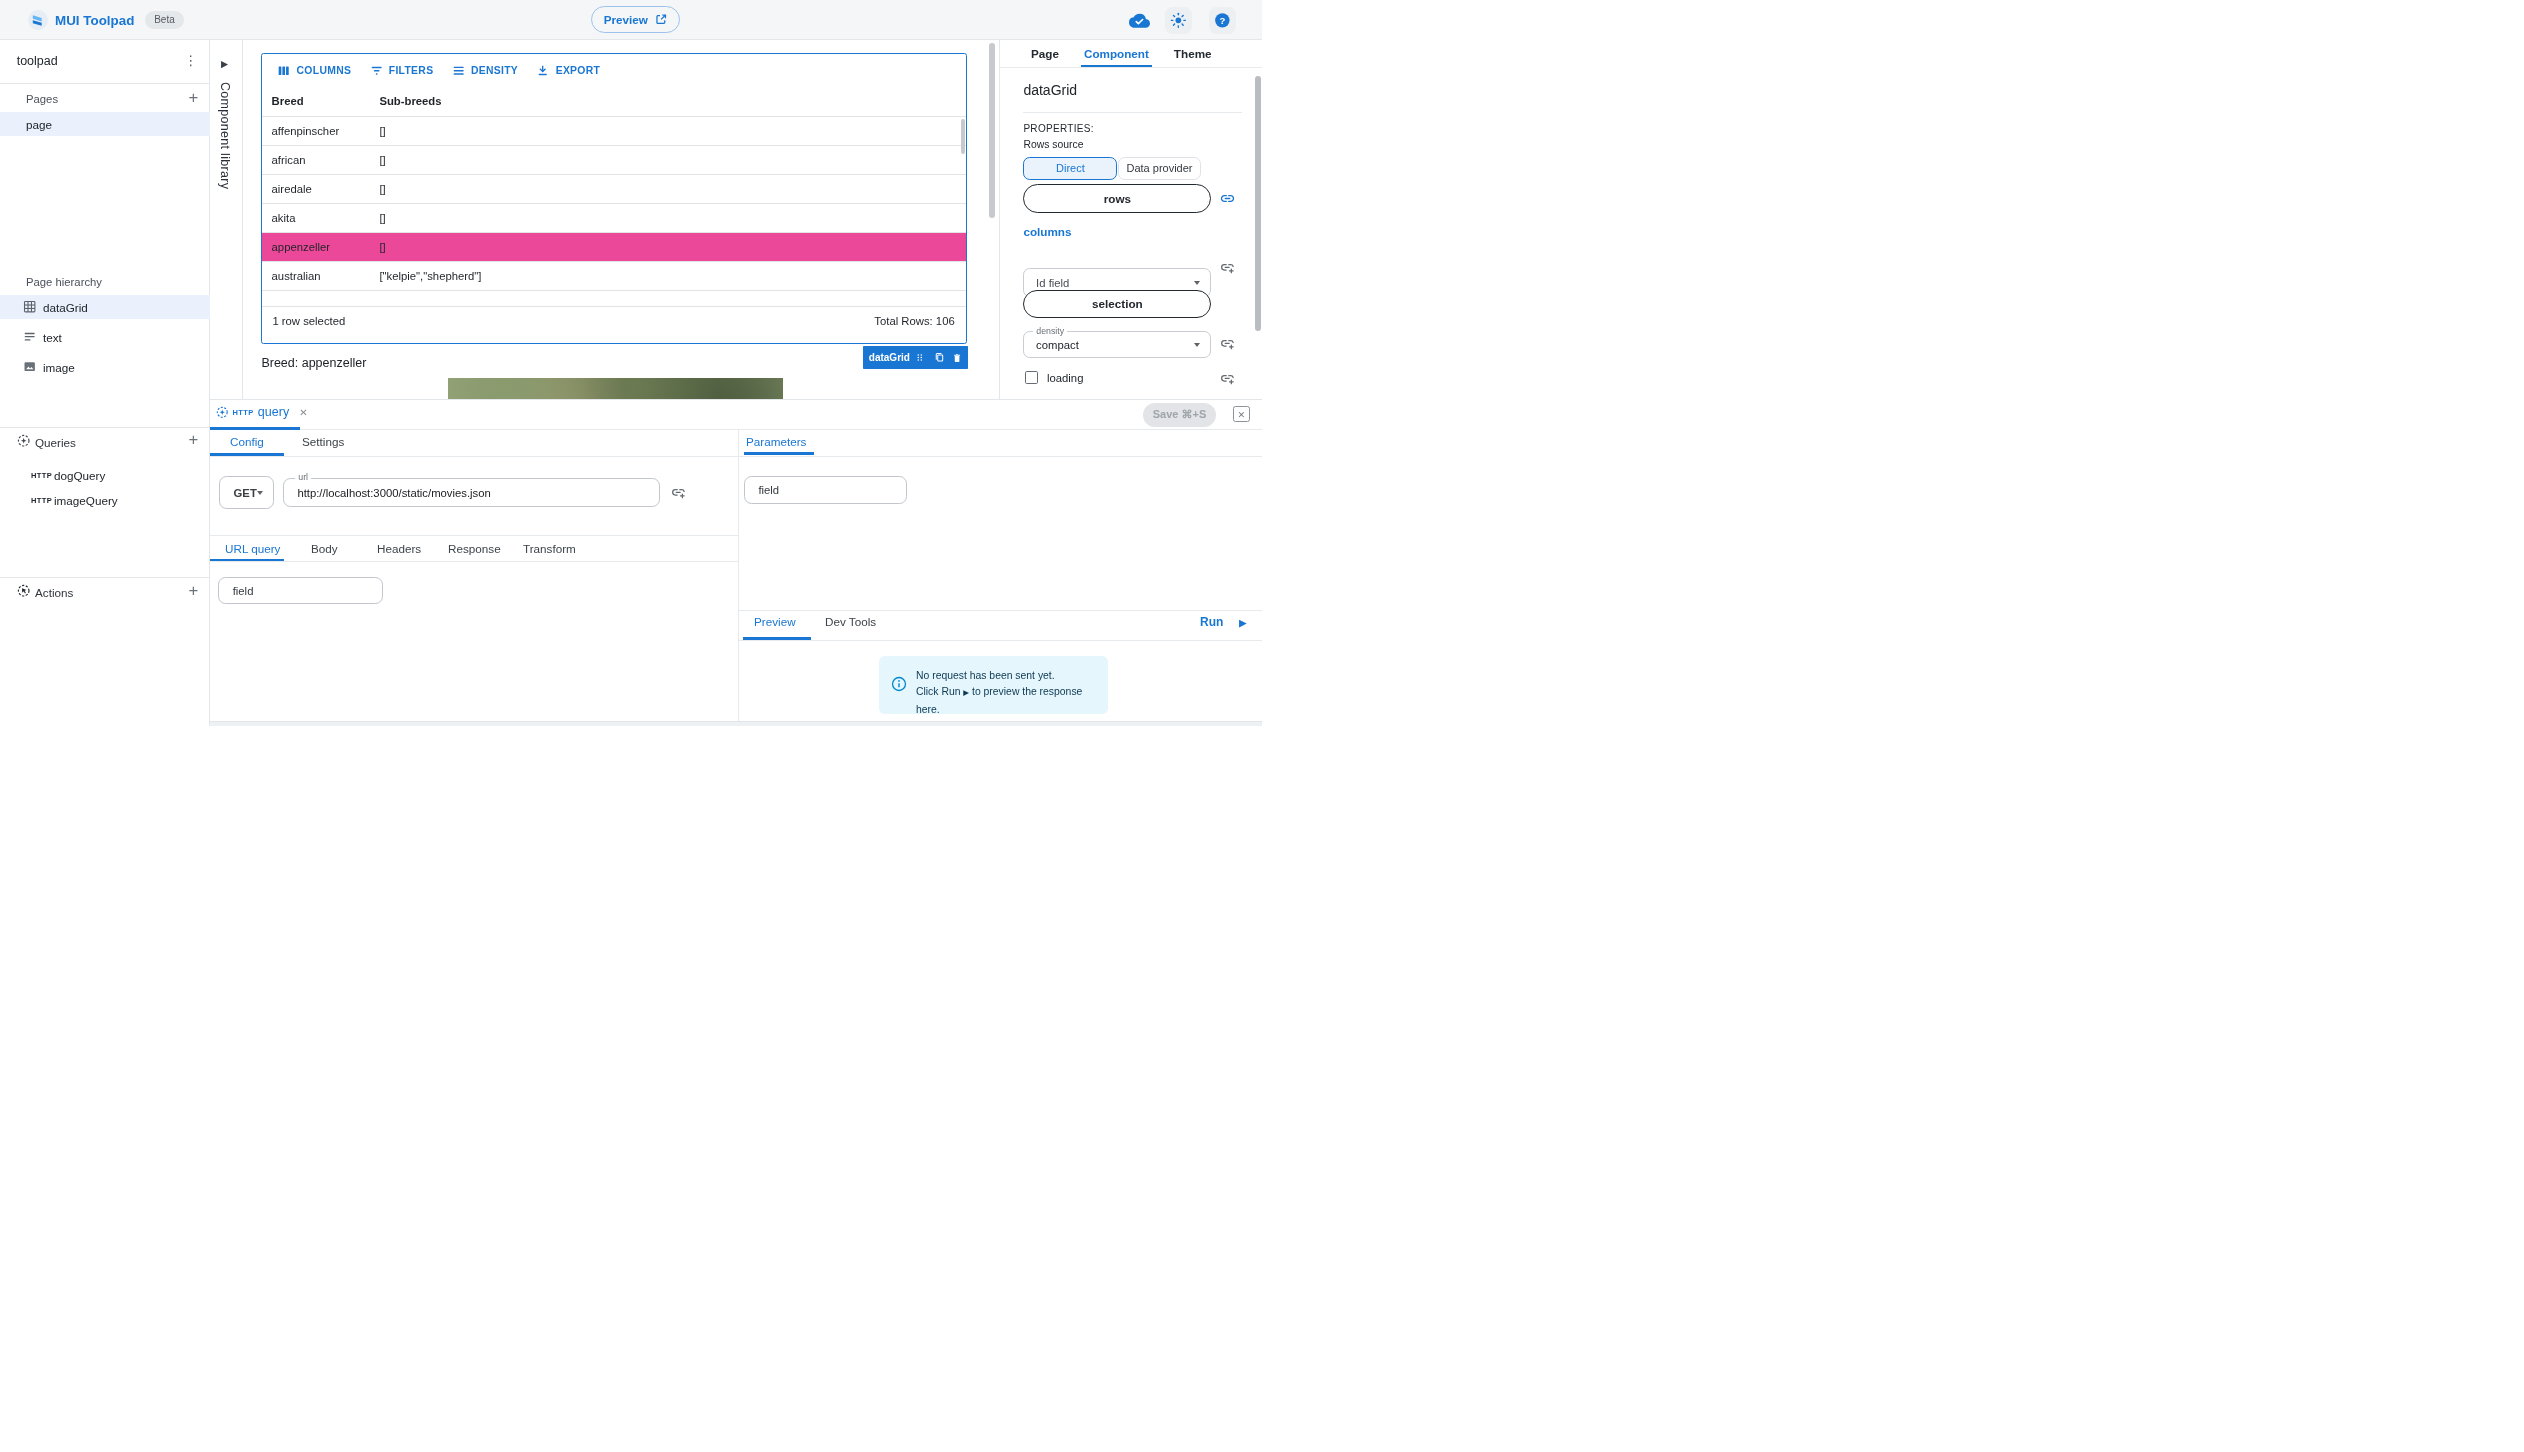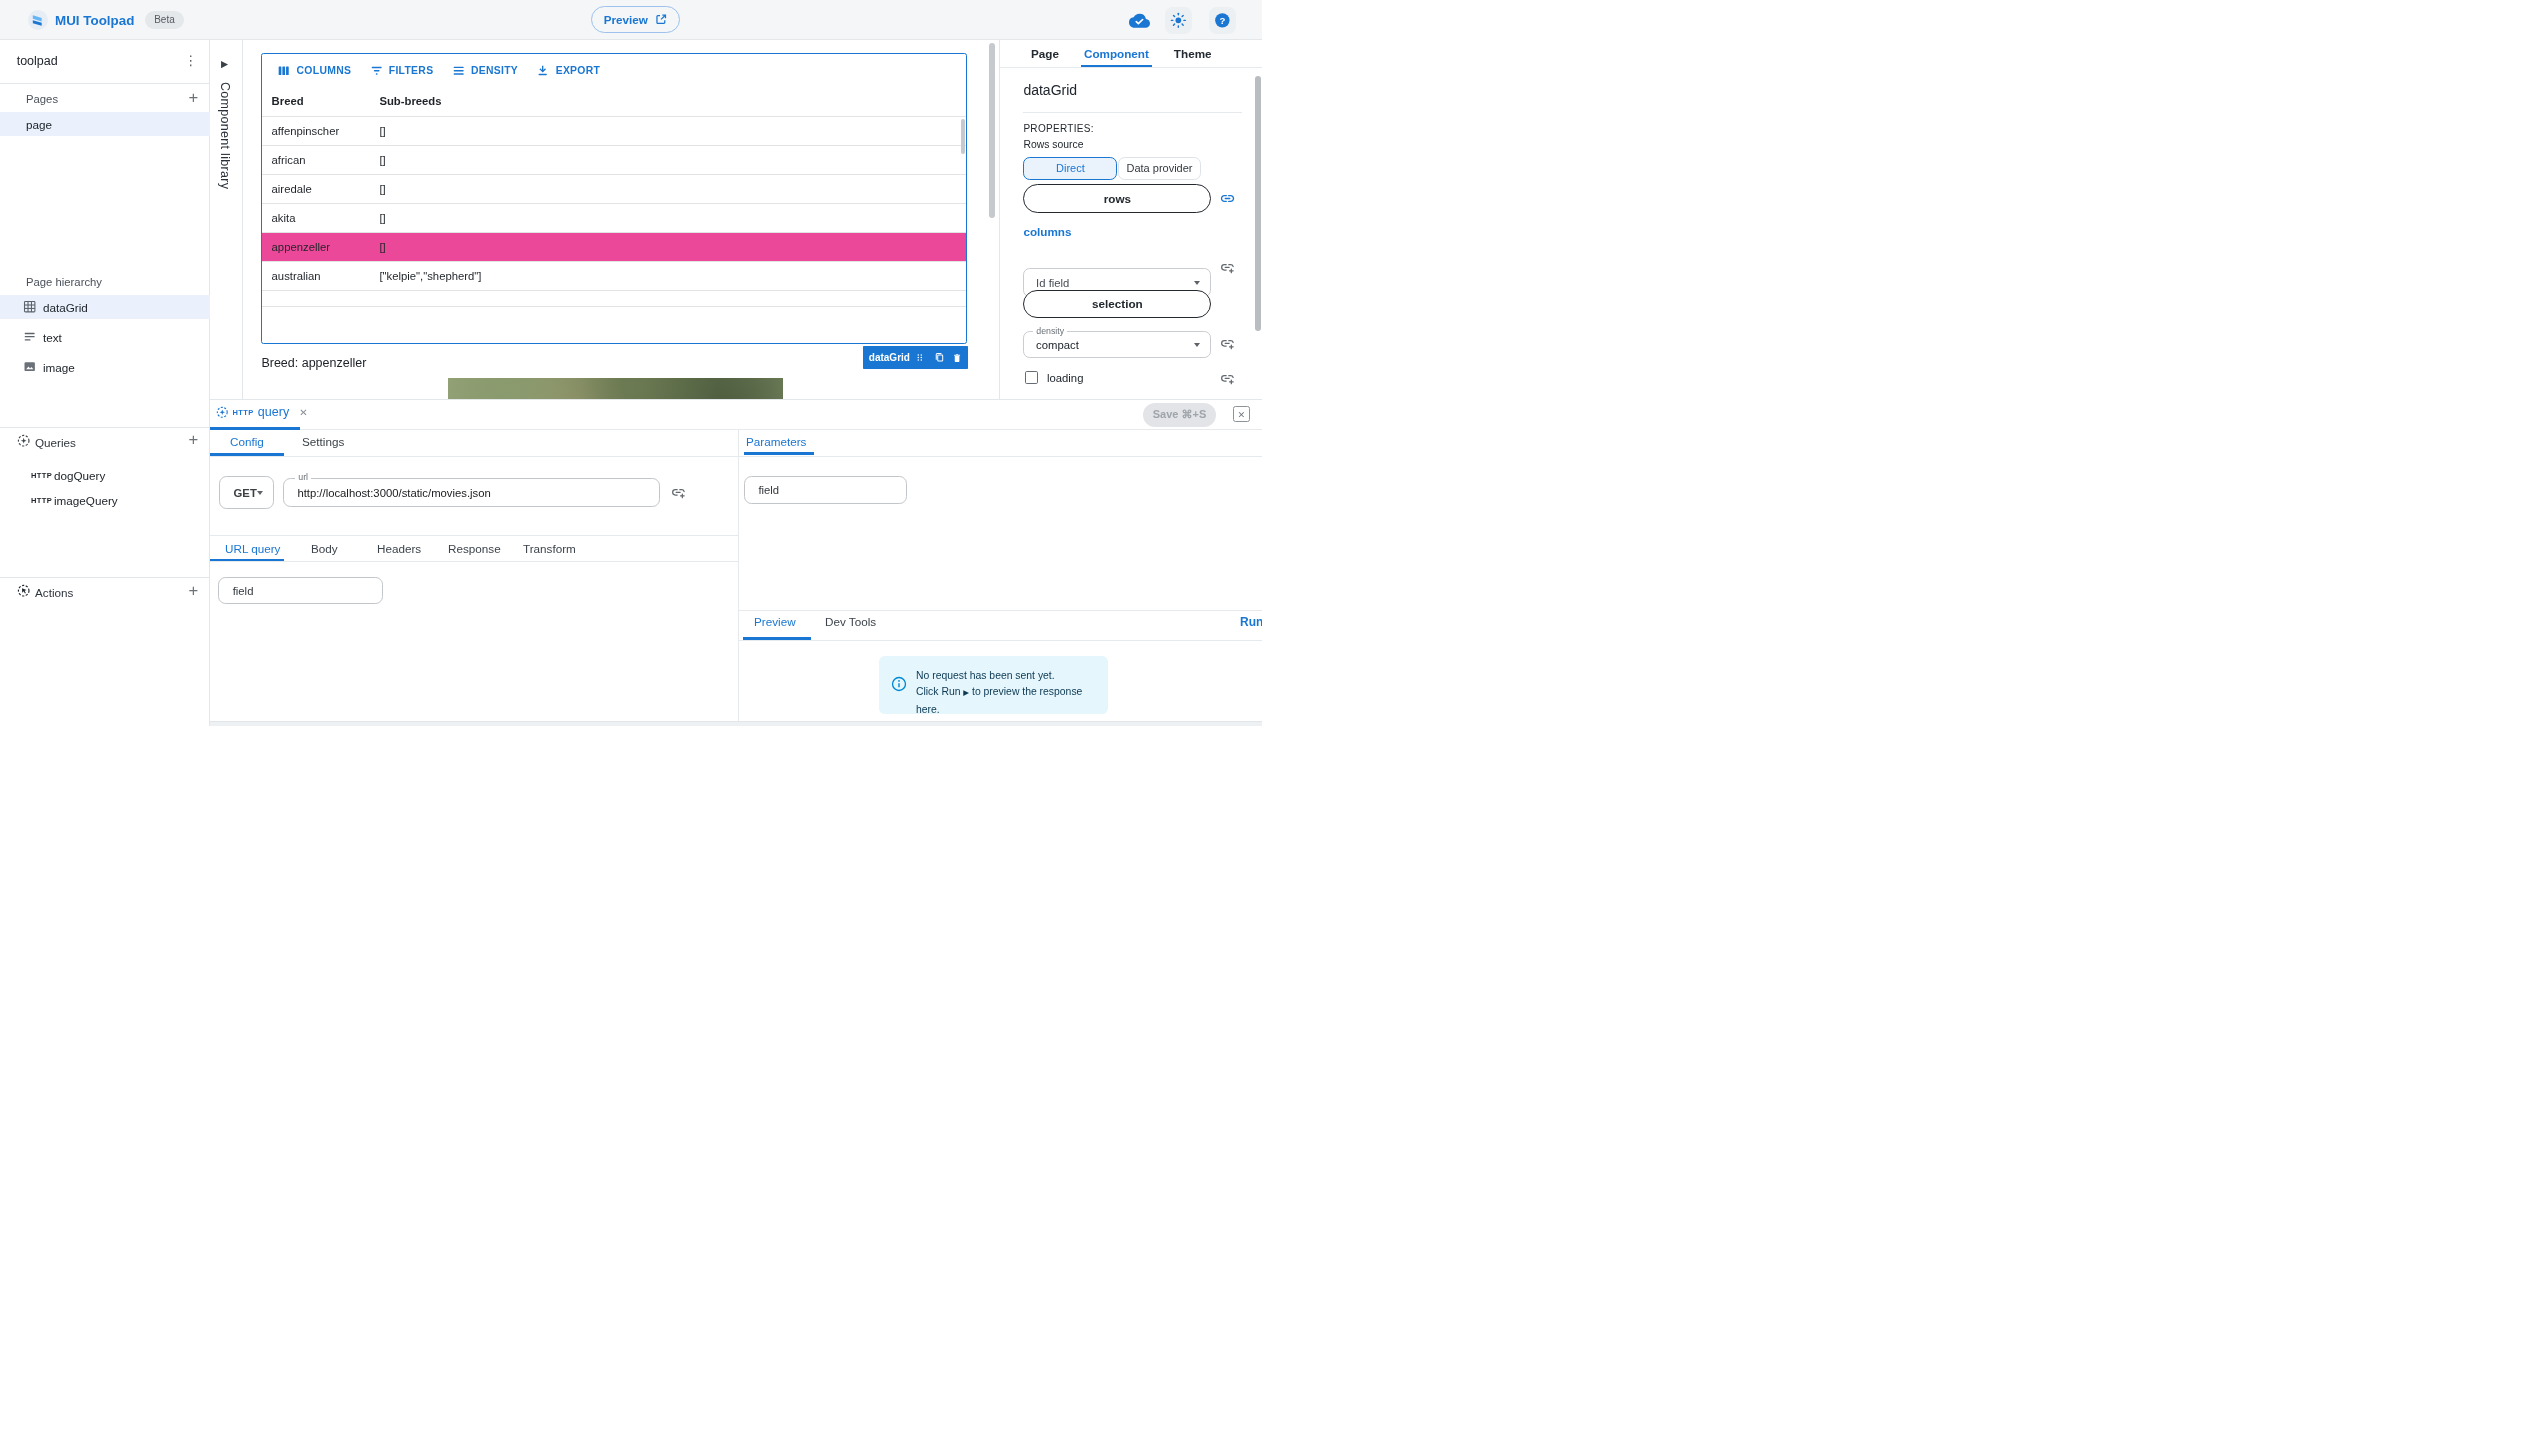--- a/index.html
+++ b/index.html
@@ -123,22 +123,22 @@
     border-radius:12.5px; color:#9fa5ab; font-size:11px; font-weight:bold;
     display:flex; align-items:center; justify-content:center; }
   .panel-close { position:absolute; left:1023px; top:5.8px; width:16.7px; height:16.7px;
     border:1.3px solid #8d9399; border-radius:2.5px; color:#70767c; font-size:9.2px;
     display:flex; align-items:center; justify-content:center; cursor:pointer; }
   .sub-tab { position:absolute; font-size:11.7px; color:#3c434a; cursor:pointer; }
   .sub-tab.active { color:#1976d2; }
   .blue-ul { position:absolute; height:2.5px; background:#1976d2; }
   .ipt { position:absolute; border:0.8px solid #c2c6ca; border-radius:7.5px; background:#fff;
     display:flex; align-items:center; padding-left:13.4px; font-size:11.3px; color:#33383e; }
-  .run-wrap { position:absolute; left:990px; top:215px; display:flex; align-items:center; gap:8px;
-    color:#1976d2; font-size:12px; font-weight:bold; cursor:pointer;margin-left:40px; }
+  .run-wrap { position:absolute; left:990px; top:215px; display:flex; align-items:center; gap:16px;
+    color:#1976d2; font-size:12px; font-weight:bold; cursor:pointer; }
   .alert { position:absolute; left:669px; top:256px; width:229px; height:58px; background:#e5f6fd;
     border-radius:5.8px; }
   .alert .txt { position:absolute; left:37px; top:11.7px; font-size:10.4px; color:#0c3953; line-height:16.7px; }
   .dock-footer { position:absolute; left:0; top:321px; width:1052px; height:5.8px;
     background:#eef1f3; border-top:0.8px solid #e3e6e9; }
 </style>
 </head>
 <body>
 
 <div class="app">
@@ -327,20 +327,24 @@
       <div class="dg-row sel">
         <span class="c1">appenzeller</span>
         <span class="c2">[]</span>
       </div>
       <div class="dg-row">
         <span class="c1">australian</span>
         <span class="c2">["kelpie","shepherd"]</span>
       </div>
       <div class="dg-sliver"></div>
 
+      <div class="dg-footer">
+        <span>1 row selected</span>
+        <span>Total Rows: 106</span>
+      </div>
 
       <div class="dg-thumb"></div>
     </div>
 
     <div class="canvas-thumb"></div>
 
     <div class="sel-chip">
       <span class="nm">dataGrid</span>
       <svg width="11" height="11" viewBox="0 0 14 14" fill="#fff">
         <circle cx="4.8" cy="3.4" r="1.15"></circle>

